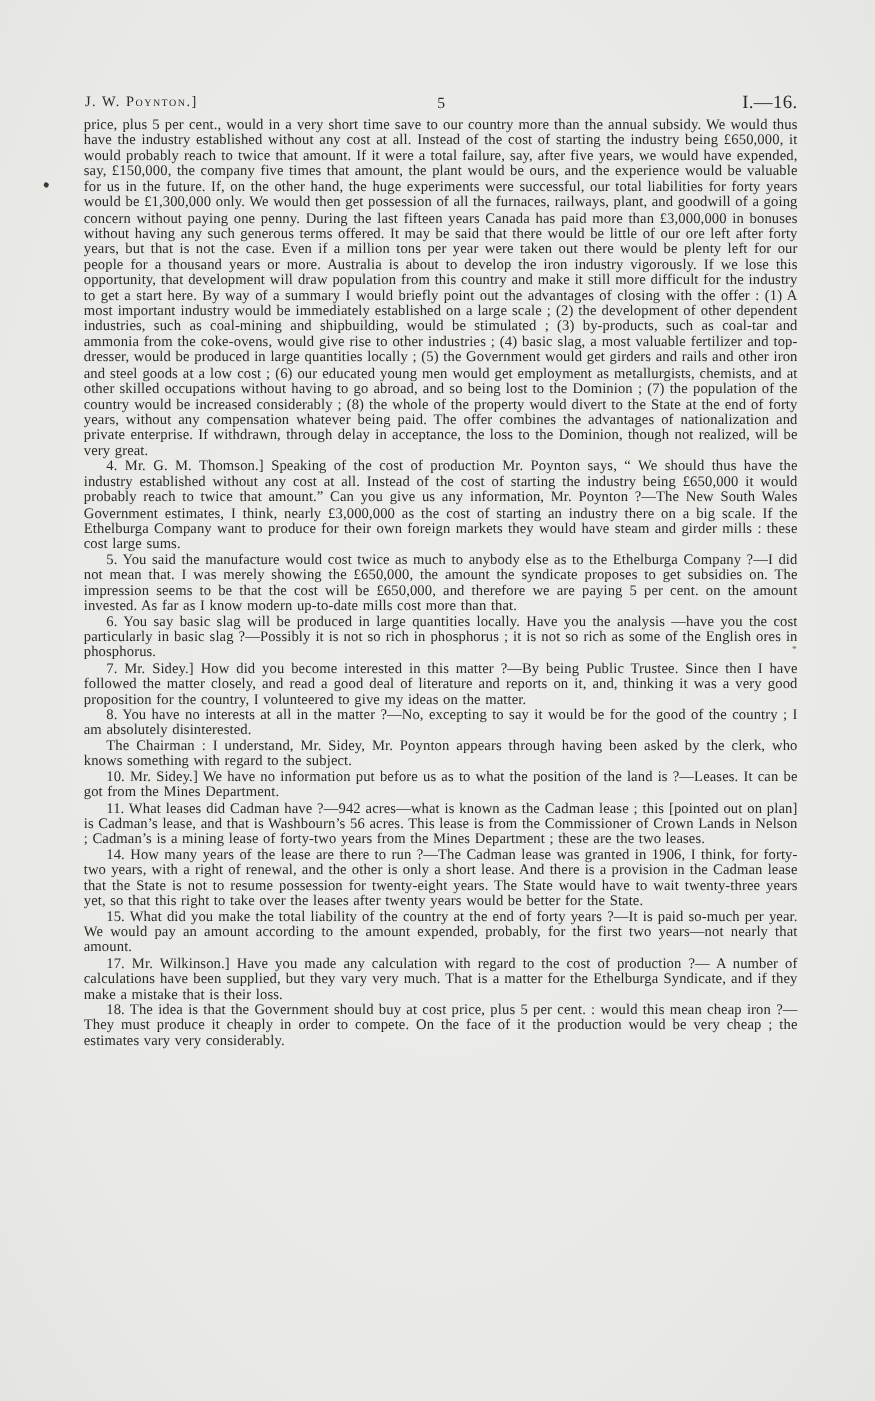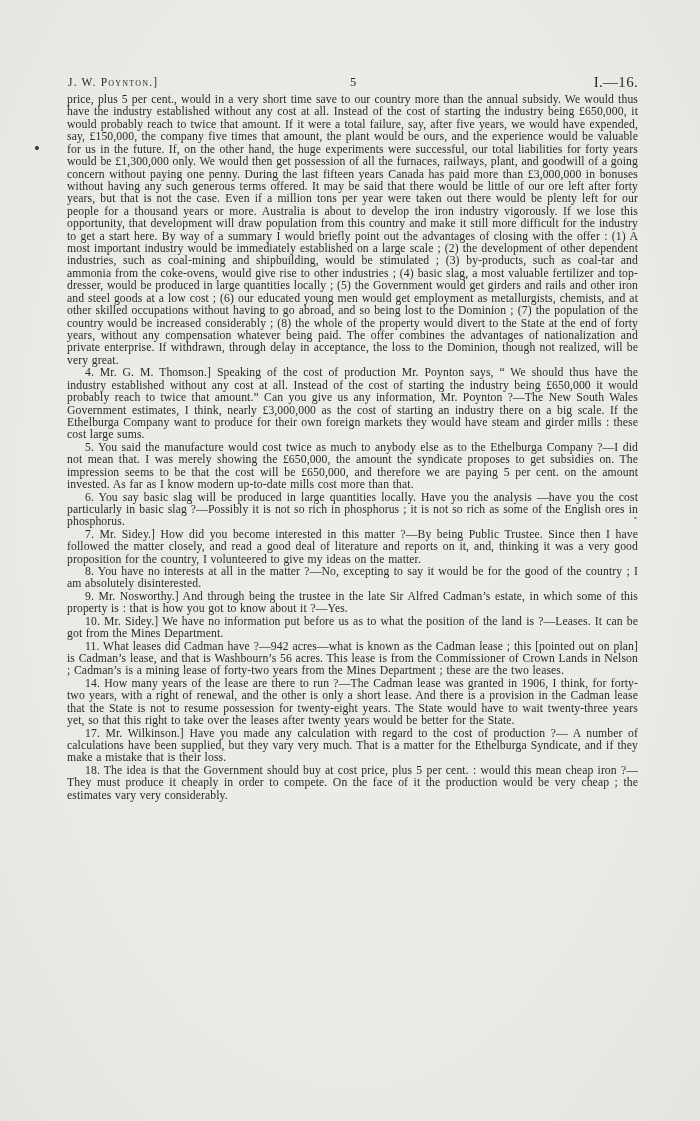--- a/index.html
+++ b/index.html
@@ -102,20 +102,21 @@
     <span class="header-ref">I.—16.</span>
   </div>
 
   <div class="page-body">
       <p class="para"><span>price, plus 5 per cent., would in a very short time save to our country more than the annual subsidy.  We would thus have the industry established without any cost at all.  Instead of the cost of starting the industry being £650,000, it would probably reach to twice that amount.  If it were a total failure, say, after five years, we would have expended, say, £150,000, the company five times that amount, the plant would be ours, and the experience would be valuable for us in the future.  If, on the other hand, the huge experiments were successful, our total liabilities for forty years would be £1,300,000 only.  We would then get possession of all the furnaces, railways, plant, and goodwill of a going concern without paying one penny.  During the last fifteen years Canada has paid more than £3,000,000 in bonuses without having any such generous terms offered.  It may be said that there would be little of our ore left after forty years, but that is not the case.  Even if a million tons per year were taken out there would be plenty left for our people for a thousand years or more.  Australia is about to develop the iron industry vigorously.  If we lose this opportunity, that development will draw population from this country and make it still more difficult for the industry to get a start here.  By way of a summary I would briefly point out the advantages of closing with the offer : (1) A most important industry would be immediately established on a large scale ; (2) the development of other dependent industries, such as coal-mining and shipbuilding, would be stimulated ; (3) by-products, such as coal-tar and ammonia from the coke-ovens, would give rise to other industries ; (4) basic slag, a most valuable fertilizer and top-dresser, would be produced in large quantities locally ; (5) the Government would get girders and rails and other iron and steel goods at a low cost ; (6) our educated young men would get employment as metallurgists, chemists, and at other skilled occupations without having to go abroad, and so being lost to the Dominion ; (7) the population of the country would be increased considerably ; (8) the whole of the property would divert to the State at the end of forty years, without any compensation whatever being paid.  The offer combines the advantages of nationalization and private enterprise.  If withdrawn, through delay in acceptance, the loss to the Dominion, though not realized, will be very great.</span></p>
       <p class="para indent"><span>4. </span><span class="italic">Mr. G. M. Thomson.</span><span>] Speaking of the cost of production Mr. Poynton says, “ We should thus have the industry established without any cost at all.  Instead of the cost of starting the industry being £650,000 it would probably reach to twice that amount.”  Can you give us any information, Mr. Poynton ?—The New South Wales Government estimates, I think, nearly £3,000,000 as the cost of starting an industry there on a big scale.  If the Ethelburga Company want to produce for their own foreign markets they would have steam and girder mills : these cost large sums.</span></p>
       <p class="para indent"><span>5. You said the manufacture would cost twice as much to anybody else as to the Ethelburga Company ?—I did not mean that.  I was merely showing the £650,000, the amount the syndicate proposes to get subsidies on.  The impression seems to be that the cost will be £650,000, and therefore we are paying 5 per cent. on the amount invested.  As far as I know modern up-to-date mills cost more than that.</span></p>
       <p class="para indent"><span>6. You say basic slag will be produced in large quantities locally.  Have you the analysis —have you the cost particularly in basic slag ?—Possibly it is not so rich in phosphorus ;  it is not so rich as some of the English ores in phosphorus.</span></p>
       <p class="para indent"><span>7. </span><span class="italic">Mr. Sidey.</span><span>] How did you become interested in this matter ?—By being Public Trustee. Since then I have followed the matter closely, and read a good deal of literature and reports on it, and, thinking it was a very good proposition for the country, I volunteered to give my ideas on the matter.</span></p>
       <p class="para indent"><span>8. You have no interests at all in the matter ?—No, excepting to say it would be for the good of the country ;  I am absolutely disinterested.</span></p>
-      <p class="para indent"><span>9. </span><span class="italic">Mr. Nosworthy.</span><span>] And through being the trustee in the late Sir Alfred Cadman’s estate, in which some of this property is :  that is how you got to know about it ?—Yes.</span></p>
+      <p class="para indent"><span class="italic">The Chairman :</span><span> I understand, Mr. Sidey, Mr. Poynton appears through having been asked by the clerk, who knows something with regard to the subject.</span></p>
       <p class="para indent"><span>10. </span><span class="italic">Mr. Sidey.</span><span>] We have no information put before us as to what the position of the land is ?—Leases.  It can be got from the Mines Department.</span></p>
       <p class="para indent"><span>11. What leases did Cadman have ?—942 acres—what is known as the Cadman lease ;  this [pointed out on plan] is Cadman’s lease, and that is Washbourn’s 56 acres.  This lease is from the Commissioner of Crown Lands in Nelson ;  Cadman’s is a mining lease of forty-two years from the Mines Department ;  these are the two leases.</span></p>
       <p class="para indent"><span>14. How many years of the lease are there to run ?—The Cadman lease was granted in 1906, I think, for forty-two years, with a right of renewal, and the other is only a short lease.  And there is a provision in the Cadman lease that the State is not to resume possession for twenty-eight years.  The State would have to wait twenty-three years yet, so that this right to take over the leases after twenty years would be better for the State.</span></p>
+      <p class="para indent"><span>15. What did you make the total liability of the country at the end of forty years ?—It is paid so-much per year.  We would pay an amount according to the amount expended, probably, for the first two years—not nearly that amount.</span></p>
       <p class="para indent"><span>17. </span><span class="italic">Mr. Wilkinson.</span><span>] Have you made any calculation with regard to the cost of production ?— A number of calculations have been supplied, but they vary very much.  That is a matter for the Ethelburga Syndicate, and if they make a mistake that is their loss.</span></p>
       <p class="para indent"><span>18. The idea is that the Government should buy at cost price, plus 5 per cent. :  would this mean cheap iron ?—They must produce it cheaply in order to compete.  On the face of it the production would be very cheap ;  the estimates vary very considerably.</span></p>
     </div>
 </div>
 
 </body></html>

